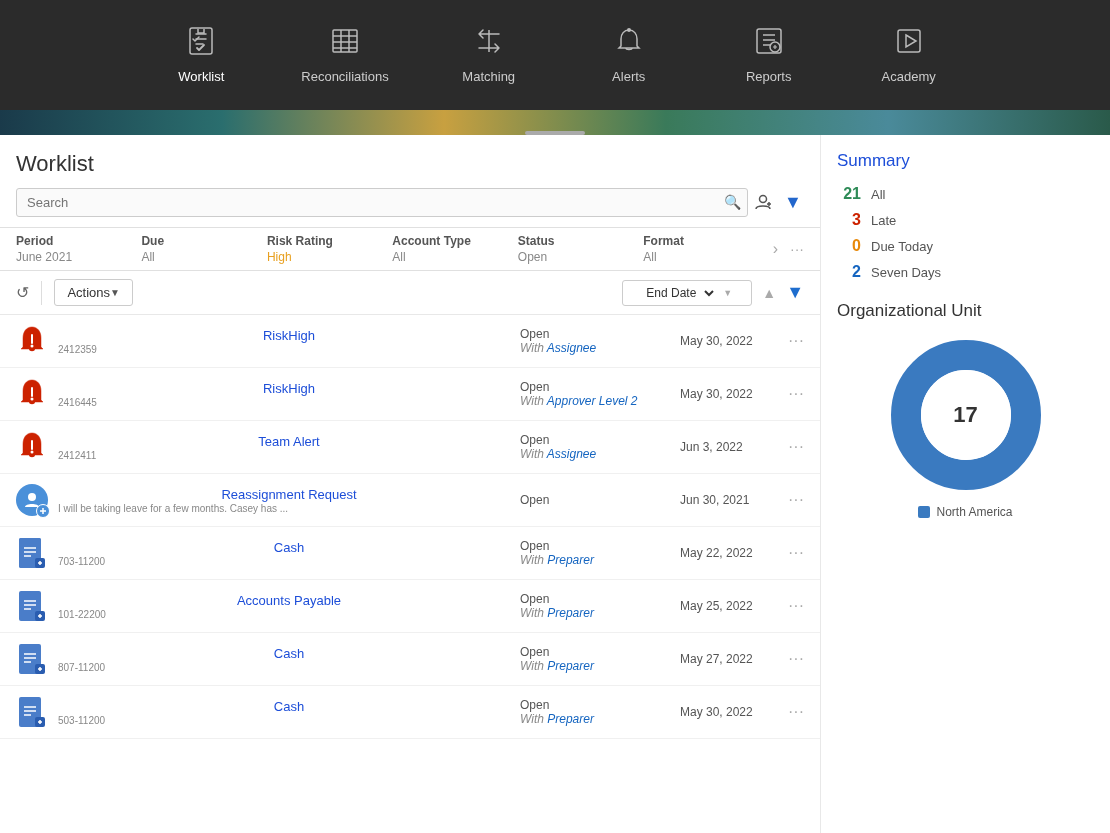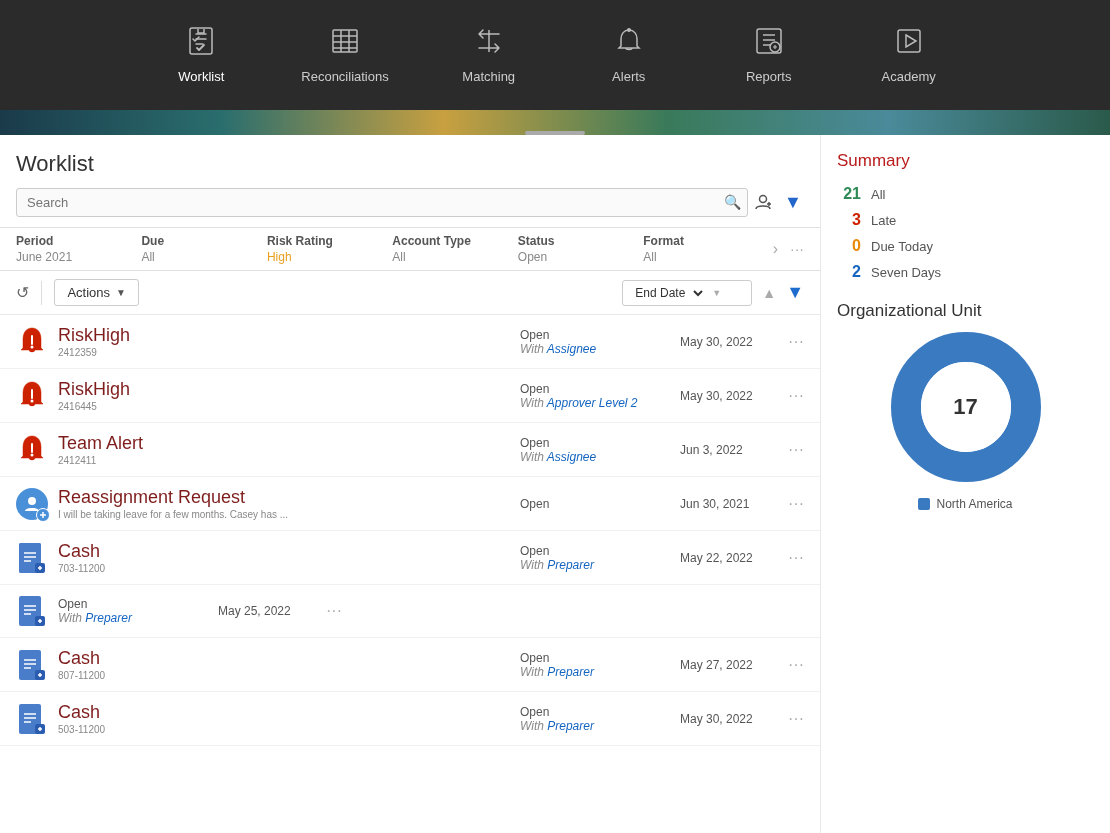--- a/index.html
+++ b/index.html
@@ -168,40 +168,40 @@
     }
     .divider-v {
       width: 1px;
       height: 24px;
       background: #ddd;
       margin: 0 2px;
     }
     .actions-btn {
       display: flex;
       align-items: center;
-      gap: 6px;
       padding: 5px 12px;
       border: 1px solid #ccc;
       border-radius: 3px;
       background: #fff;
       cursor: pointer;
       font-size: 13px;
       color: #333;
     }
     .actions-btn .arrow { font-size: 10px; color: #555; }
     .spacer { flex: 1; }
     .sort-select-wrapper {
       display: flex;
       align-items: center;
       border: 1px solid #ccc;
       border-radius: 3px;
       background: #fff;
       padding: 4px 8px;
       gap: 6px;
       min-width: 130px;
+      justify-content: center;
     }
     .sort-select-wrapper select {
       border: none;
       background: transparent;
       font-size: 12px;
       color: #333;
       cursor: pointer;
       outline: none;
     }
     .asc-arrow { color: #aaa; font-size: 14px; cursor: pointer; }
@@ -227,24 +227,25 @@
       flex-shrink: 0;
       display: flex;
       align-items: center;
       justify-content: center;
     }
     .item-info {
       flex: 1;
       min-width: 0;
     }
     .item-title {
-      font-size: 18px;
-      color: #7f1d1d;
+      font-size: 13px;
+      color: #1d4ed8;
       font-weight: 500;
       text-decoration: none;
+      text-align: center;
     }
     .item-subtitle {
       font-size: 10px;
       color: #888;
       margin-top: 1px;
       white-space: nowrap;
       overflow: hidden;
       text-overflow: ellipsis;
     }
     .item-status {
@@ -274,21 +275,21 @@
     .right-panel {
       width: 290px;
       padding: 16px;
       background: #fff;
       border-left: 1px solid #e8e8e8;
       overflow-y: auto;
     }
     .summary-title {
       font-size: 17px;
       font-weight: 500;
-      color: #b91c1c;
+      color: #1d4ed8;
       margin-bottom: 14px;
     }
     .summary-row {
       display: flex;
       align-items: center;
       gap: 10px;
       margin-bottom: 8px;
     }
     .summary-count {
       font-size: 16px;
@@ -302,21 +303,21 @@
     .summary-count.blue { color: #1565c0; }
     .summary-label {
       font-size: 13px;
       color: #555;
     }
 
     .org-unit-title {
       font-size: 17px;
       font-weight: 500;
       color: #333;
-      margin: 20px 0 6px 0;
+      margin: 20px 0 14px 0;
     }
 
     
     .donut-container {
       display: flex;
       flex-direction: column;
       align-items: center;
     }
     .donut-wrapper {
       position: relative;
@@ -629,20 +630,24 @@
           <svg width="30" height="34" viewBox="0 0 30 34" fill="none">
             <rect x="2" y="2" width="22" height="30" rx="2" fill="#4a7dc9"></rect>
             <line x1="7" y1="12" x2="19" y2="12" stroke="white" stroke-width="1.5"></line>
             <line x1="7" y1="16" x2="19" y2="16" stroke="white" stroke-width="1.5"></line>
             <line x1="7" y1="20" x2="14" y2="20" stroke="white" stroke-width="1.5"></line>
             <rect x="18" y="22" width="10" height="10" rx="2" fill="#2a5db0"></rect>
             <line x1="21" y1="27" x2="25" y2="27" stroke="white" stroke-width="1.5"></line>
             <line x1="23" y1="25" x2="23" y2="29" stroke="white" stroke-width="1.5"></line>
           </svg>
         </div>
+        <div class="item-info">
+          <div class="item-title">Accounts Payable</div>
+          <div class="item-subtitle">101-22200</div>
+        </div>
         <div class="item-status">
           <div class="status-open">Open</div>
           <div class="status-with">With <a href="#">Preparer</a></div>
         </div>
         <div class="item-date">May 25, 2022</div>
         <div class="item-menu">···</div>
       </div>
 
       <div class="list-item">
         <div class="item-icon">

